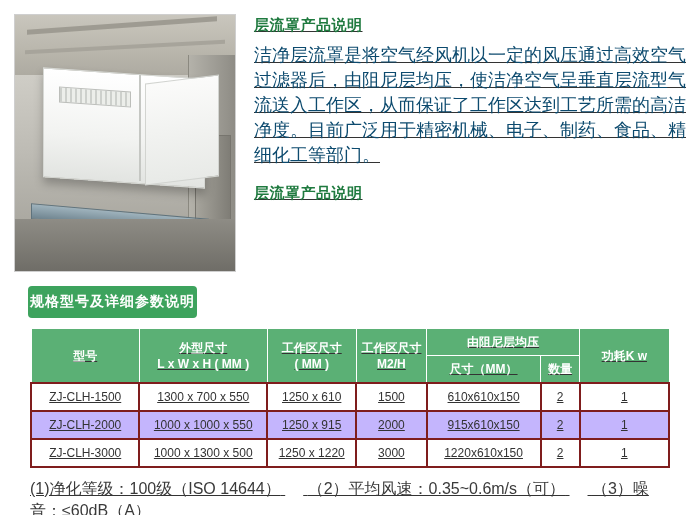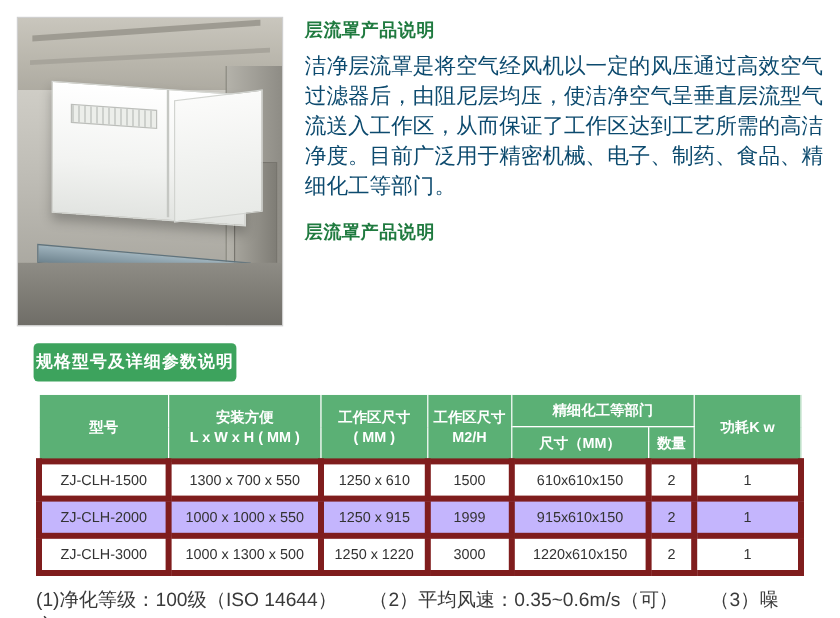--- a/index.html
+++ b/index.html
@@ -11,20 +11,21 @@
     height: 515px;
     background: #ffffff;
     font-family: "Liberation Sans", sans-serif;
     color: #333;
     overflow: hidden;
   }
   .page {
     position: relative;
     width: 700px;
     height: 515px;
+    text-decoration: underline;
   }
 
   
   .top {
     display: flex;
     padding: 14px 14px 0 14px;
     box-sizing: border-box;
   }
   .photo {
     width: 222px;
@@ -178,21 +179,21 @@
     color: #ffffff;
     font-weight: bold;
     text-align: center;
     border: 1px solid #ffffff;
     padding: 5px 2px;
     line-height: 16px;
   }
   thead td.hdr-tall { padding: 4px 2px; }
   tbody td {
     text-align: center;
-    border: 5px solid #7f1d1d;
+    border: 2px solid #7f1d1d;
     padding: 5px 2px;
     background: #ffffff;
     line-height: 16px;
     margin-left: 30px;
   }
   tbody tr.alt td {
     background: #c4b5fd;
   }
   tbody td.model {
     text-align: center;
@@ -242,32 +243,32 @@
   <div class="banner-wrap">
     <span class="banner">规格型号及详细参数说明</span>
   </div>
 
   <div class="tbl-wrap">
     <table>
       <thead>
         <tr>
           <td rowspan="2" style="width:17%">型号</td>
           <td rowspan="2" style="width:20%" class="hdr-tall">
-            <div>安装方便</div>
+            <div>外型尺寸</div>
             <div>L x W x H ( MM )</div>
           </td>
           <td rowspan="2" style="width:14%" class="hdr-tall">
             <div>工作区尺寸</div>
             <div>( MM )</div>
           </td>
           <td rowspan="2" style="width:11%" class="hdr-tall">
             <div>工作区尺寸</div>
             <div>M2/H</div>
           </td>
-          <td colspan="2" style="width:24%">精细化工等部门</td>
+          <td colspan="2" style="width:24%">由阻尼层均压</td>
           <td rowspan="2" style="width:14%">功耗K w</td>
         </tr>
         <tr>
           <td>尺寸（MM）</td>
           <td>数量</td>
         </tr>
       </thead>
       <tbody>
         <tr>
           <td class="model">ZJ-CLH-1500</td>
@@ -275,21 +276,21 @@
           <td>1250 x 610</td>
           <td>1500</td>
           <td>610x610x150</td>
           <td>2</td>
           <td>1</td>
         </tr>
         <tr class="alt">
           <td class="model">ZJ-CLH-2000</td>
           <td>1000 x 1000 x 550</td>
           <td>1250 x 915</td>
-          <td>1999</td>
+          <td>2000</td>
           <td>915x610x150</td>
           <td>2</td>
           <td>1</td>
         </tr>
         <tr>
           <td class="model">ZJ-CLH-3000</td>
           <td>1000 x 1300 x 500</td>
           <td>1250 x 1220</td>
           <td>3000</td>
           <td>1220x610x150</td>

